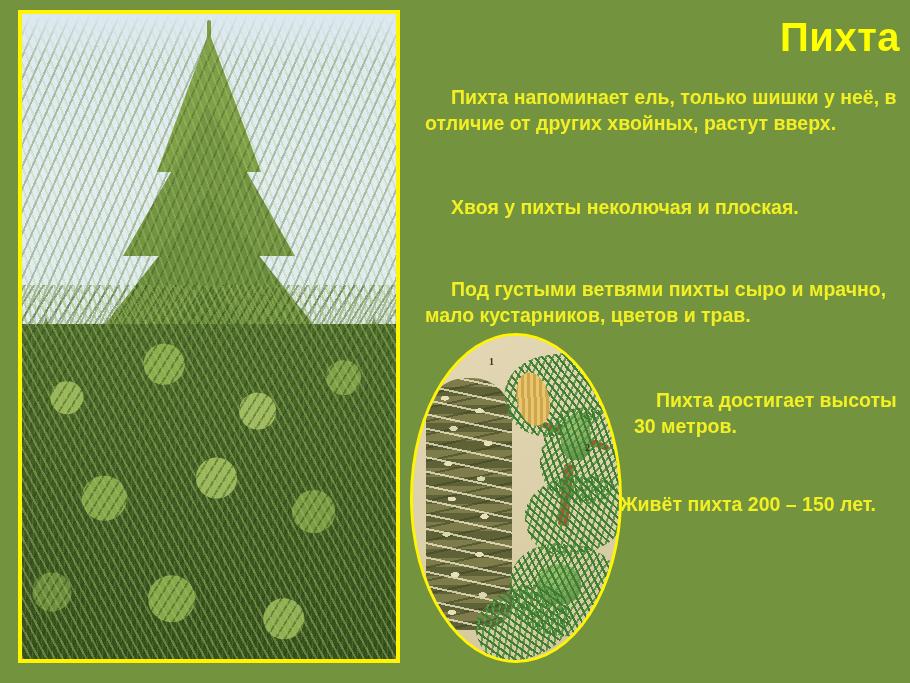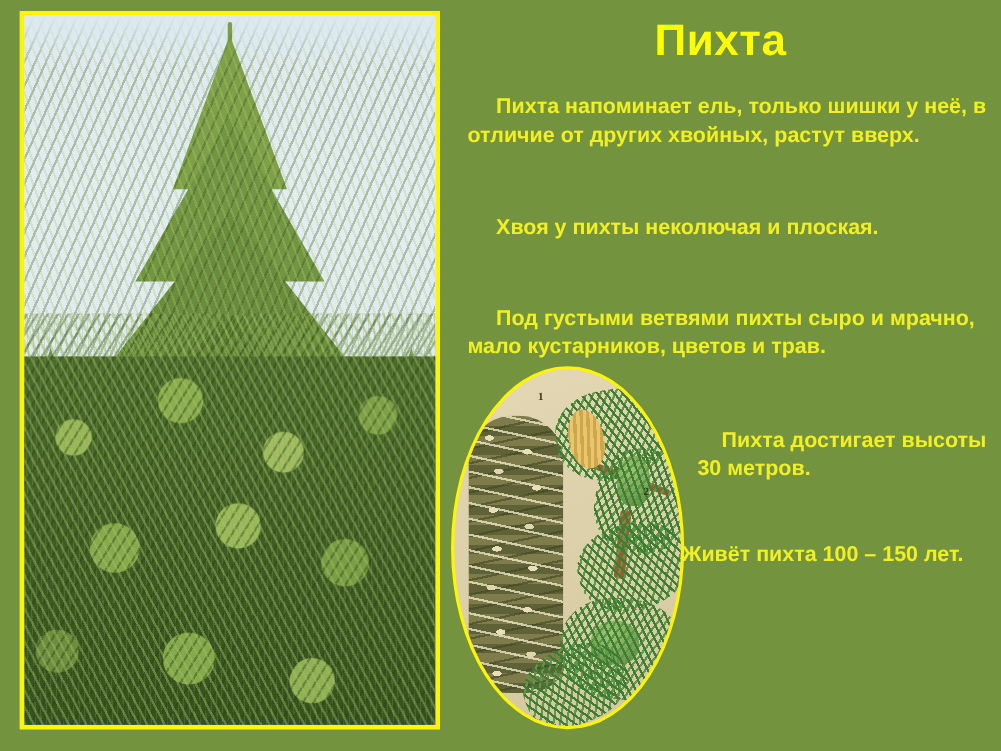--- a/index.html
+++ b/index.html
@@ -114,21 +114,21 @@
     -webkit-mask-image: linear-gradient(180deg, transparent 0%, #000 12%, #000 100%);
             mask-image: linear-gradient(180deg, transparent 0%, #000 12%, #000 100%);
   }
 
   
   #title {
     position: absolute;
     left: 410px;
     top: 16px;
     width: 490px;
-    text-align: center;
+    text-align: right;
     color: #FFFF00;
     font-size: 40px;
     font-weight: bold;
     line-height: 1.05;
     letter-spacing: .5px;
   }
   .para {
     position: absolute;
     color: #F2F024;
     font-size: 19.5px;
@@ -256,21 +256,21 @@
     <div class="foliage-mass"></div>
     <div class="foliage-texture"></div>
   </div>
 
   <div id="title">Пихта</div>
 
   <div class="para" id="para-2">Хвоя у пихты неколючая и плоская.</div>
   <div class="para" id="para-1">Пихта напоминает ель, только шишки у неё, в отличие от других хвойных, растут вверх.</div>
   <div class="para" id="para-3">Под густыми ветвями пихты сыро и мрачно, мало кустарников, цветов и трав.</div>
   <div class="para" id="para-4">Пихта достигает высоты 30 метров.</div>
-  <div class="para" id="para-5">Живёт пихта 100 – 150 лет.</div>
+  <div class="para" id="para-5">Живёт пихта 200 – 150 лет.</div>
 
   <div id="oval-frame">
     <div class="oval-inner"></div>
     <div class="cone">
       <div class="cone-scales"></div>
     </div>
     <div class="twig twig-1"></div>
     <div class="twig twig-2"></div>
     <div class="spray spray-a"></div>
     <div class="pollen-cone"></div>

